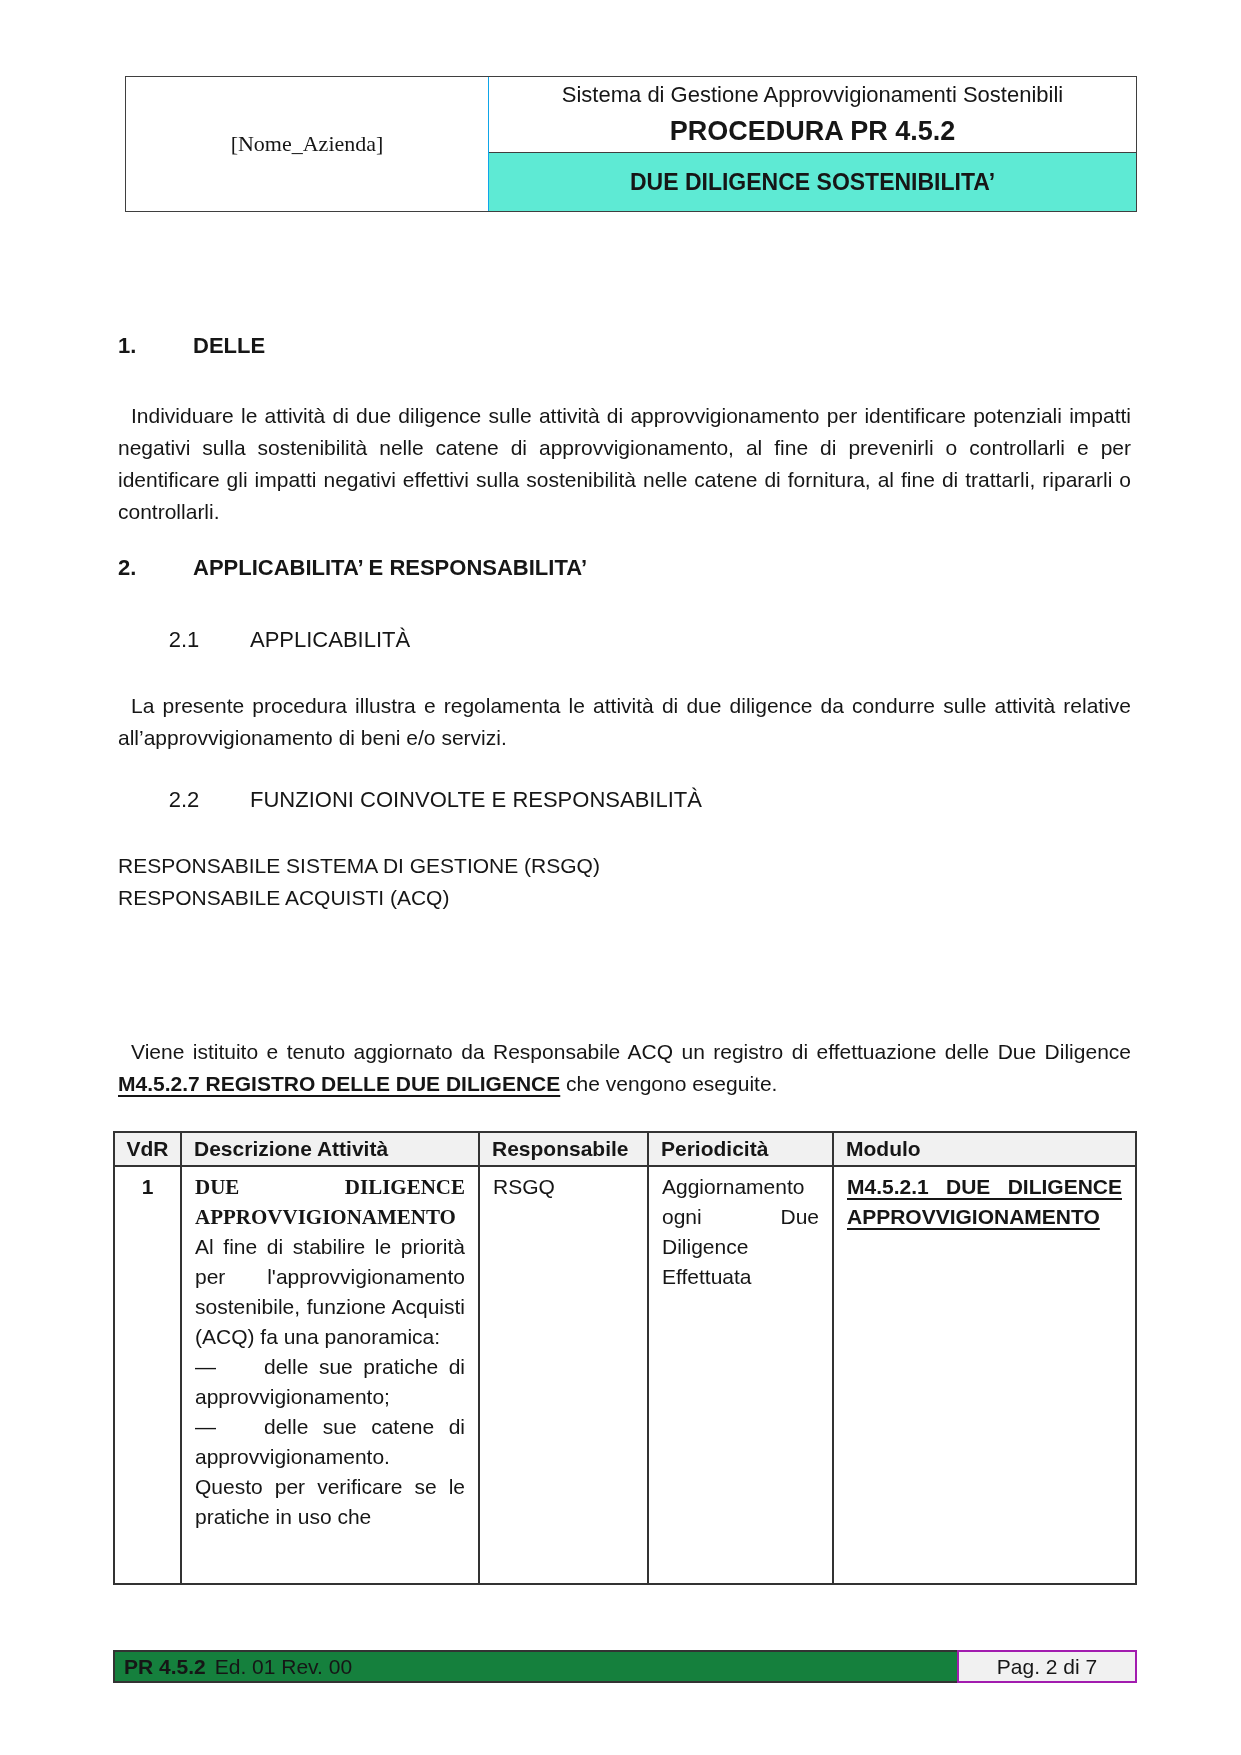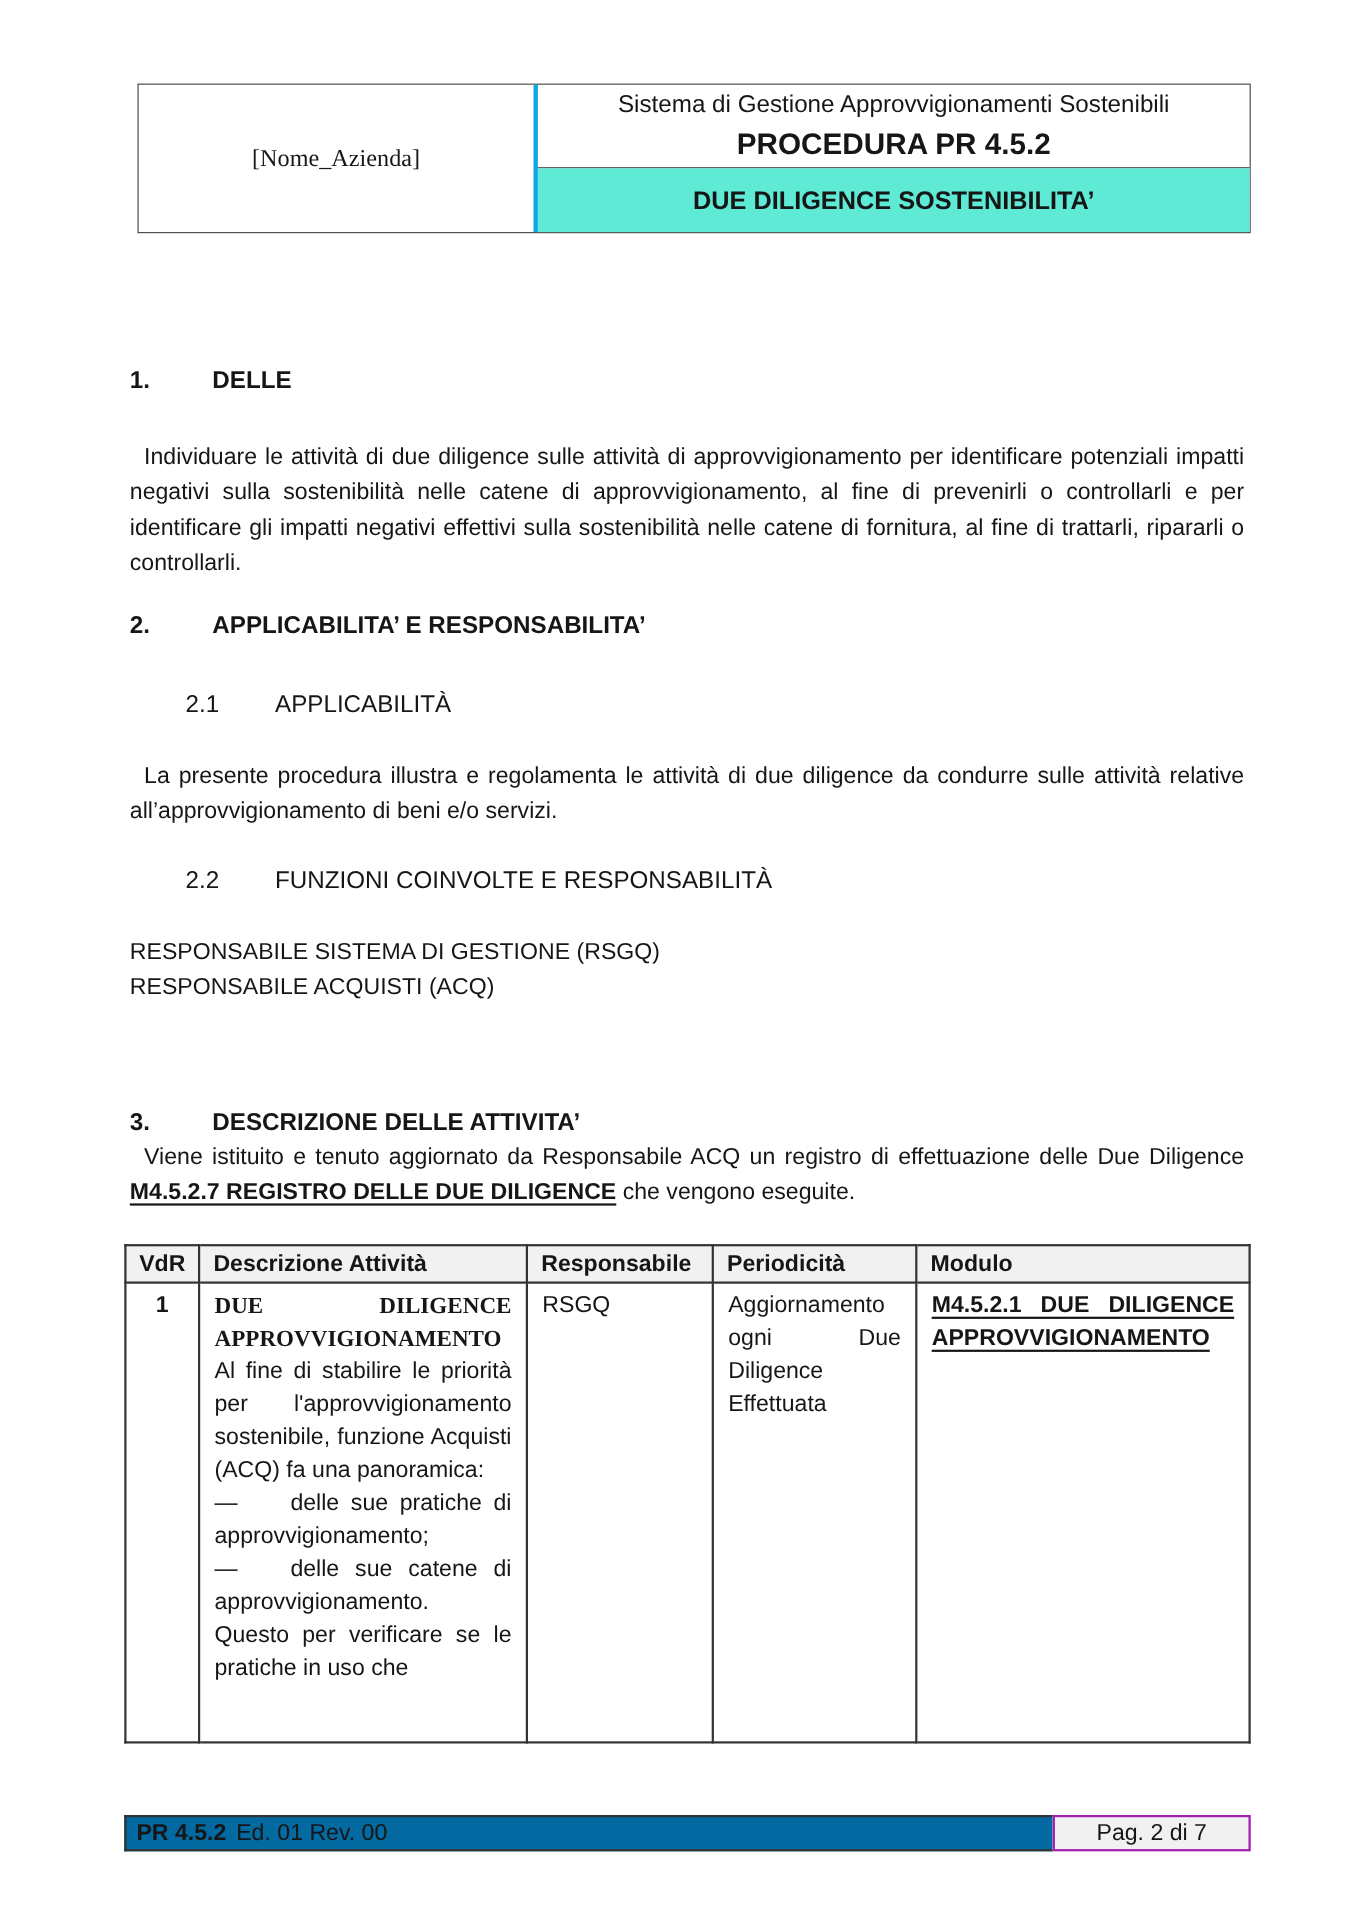--- a/index.html
+++ b/index.html
@@ -18,21 +18,21 @@
     top:76px;left:125px;width:1012px;height:136px;
     display:grid;
     grid-template-columns:363px 1fr;
     grid-template-rows:76px 1fr;
     border:1px solid #3f3f3f;
     box-sizing:border-box;
   }
   .hcell{box-sizing:border-box;}
   .company-cell{
     grid-row:1/3;
-    border-right:4px solid #0ea5e9;
+    border-right:1px solid #0ea5e9;
     display:flex;align-items:center;justify-content:center;
     font-family:"Liberation Serif",serif;
     font-size:22px;
   }
   .htitle-cell{
     display:flex;flex-direction:column;align-items:center;justify-content:center;
     border-bottom:1px solid #3f3f3f;
   }
   .sys-title{font-size:22px;line-height:32px;}
   .proc-title{font-size:27px;font-weight:bold;line-height:40px;}
@@ -99,21 +99,21 @@
   td.per-cell{text-align:justify;}
   td.mod-cell{font-weight:bold;text-align:justify;}
 
   
   .footer{
     top:1650px;left:113px;width:1024px;height:33px;
     display:flex;box-sizing:border-box;
     font-size:21px;
   }
   .footer-left{
-    flex:1;background:#0369a1;
+    flex:1;background:#15803d;
     border:2px solid #333333;border-right:none;
     display:flex;align-items:center;
     padding:0 9px;box-sizing:border-box;
   }
   .footer-left .code{font-weight:bold;}
   .footer-left .edition{margin-left:9px;}
   .footer-right{
     width:180px;background:#f1f1f1;
     border:2px solid #a21caf;
     display:flex;align-items:center;justify-content:center;
@@ -153,23 +153,20 @@
   <div class="abs para" style="top:690px;">La presente procedura illustra e regolamenta le attività di due diligence da condurre sulle attività relative all’approvvigionamento di beni e/o servizi.</div>
 
   <div class="abs subheading" style="top:786px;">
     <span class="num">2.2</span><span>FUNZIONI COINVOLTE E RESPONSABILITÀ</span>
   </div>
   <div class="abs plain-lines" style="top:850px;">
     <div>RESPONSABILE SISTEMA DI GESTIONE (RSGQ)</div>
     <div>RESPONSABILE ACQUISTI (ACQ)</div>
   </div>
 
-  <div class="abs heading" style="top:1006px;">
-    <span class="num">3.</span><span>DESCRIZIONE DELLE ATTIVITA’</span>
-  </div>
   <div class="abs para" style="top:1036px;">
     <span>Viene istituito e tenuto aggiornato da Responsabile ACQ un registro di effettuazione delle Due Diligence </span><span class="ref-bold">M4.5.2.7 REGISTRO DELLE DUE DILIGENCE</span><span> che vengono eseguite.</span>
   </div>
 
   <table class="abs main-table">
     <colgroup>
       <col class="c-vdr">
         <col class="c-desc">
         <col class="c-resp">
         <col class="c-per">

